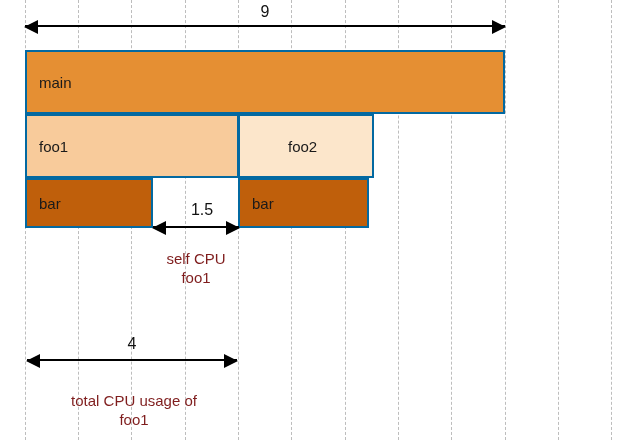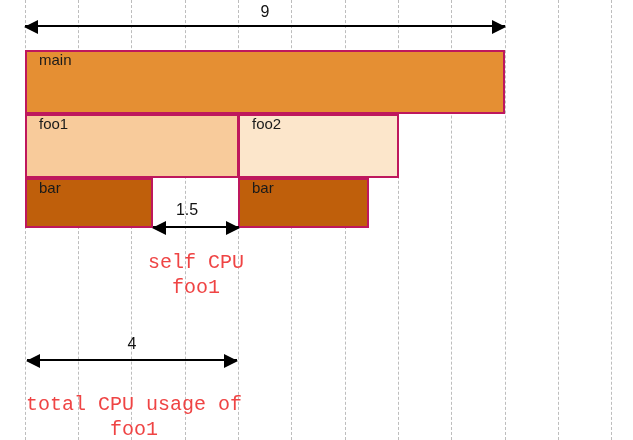--- a/index.html
+++ b/index.html
@@ -24,23 +24,23 @@
     top: 0;
     width: 0;
     border-left: 1px dashed #bdbdbd;
     height: 440px;
   }
 
   
   .bar {
     position: absolute;
     box-sizing: border-box;
-    border: 2px solid #be185d;
+    border: 2px solid #0369a1;
     display: flex;
-    align-items: flex-start;
+    align-items: center;
     overflow: hidden;
   }
   .bar-label {
     font-size: 15px;
     color: #1a1a1a;
     padding-left: 12px;
     white-space: nowrap;
     line-height: 1;
   }
 
@@ -69,25 +69,24 @@
   .dim-value {
     position: absolute;
     font-size: 16px;
     color: #111111;
     text-align: center;
     line-height: 1;
     white-space: nowrap;
   }
   .caption {
     position: absolute;
-    font-size: 20px;
-    color: #ef4444;
+    font-size: 15px;
+    color: #7f1d1d;
     text-align: center;
     line-height: 1.25;
-    font-family: Liberation Mono, monospace;
   }
 </style>
 </head>
 <body>
 
 <div id="canvas">
 
   <div class="gridline" style="left:25px;"></div>
   <div class="gridline" style="left:78px;"></div>
   <div class="gridline" style="left:131px;"></div>
@@ -107,32 +106,32 @@
     <span class="arrowhead right"></span>
   </div>
 
   <div class="bar" style="left:25px; top:50px; width:480px; height:64px; background:#E58F33;">
     <span class="bar-label">main</span>
   </div>
 
   <div class="bar" style="left:25px; top:114px; width:214px; height:64px; background:#F8CB9B;">
     <span class="bar-label">foo1</span>
   </div>
-  <div class="bar" style="left:238px; top:114px; width:161px; height:64px; background:#FCE6CB;">
+  <div class="bar" style="left:238px; top:114px; width:136px; height:64px; background:#FCE6CB;padding-left:36px;">
     <span class="bar-label">foo2</span>
   </div>
 
   <div class="bar" style="left:25px; top:178px; width:128px; height:50px; background:#BF5F0B;">
     <span class="bar-label">bar</span>
   </div>
   <div class="bar" style="left:238px; top:178px; width:131px; height:50px; background:#BF5F0B;">
     <span class="bar-label">bar</span>
   </div>
 
-  <div class="dim-value" style="left:144px; top:202px; width:86px;">1.5</div>
+  <div class="dim-value" style="left:159px; top:202px; width:86px;">1.5</div>
   <div class="dim" style="left:153px; top:226px; width:86px;">
     <span class="arrowhead left"></span>
     <span class="arrowhead right"></span>
   </div>
   <div class="caption" style="left:126px; top:250px; width:140px;">
     <div>self CPU</div>
     <div>foo1</div>
   </div>
 
   <div class="dim-value" style="left:25px; top:336px; width:214px;">4</div>

